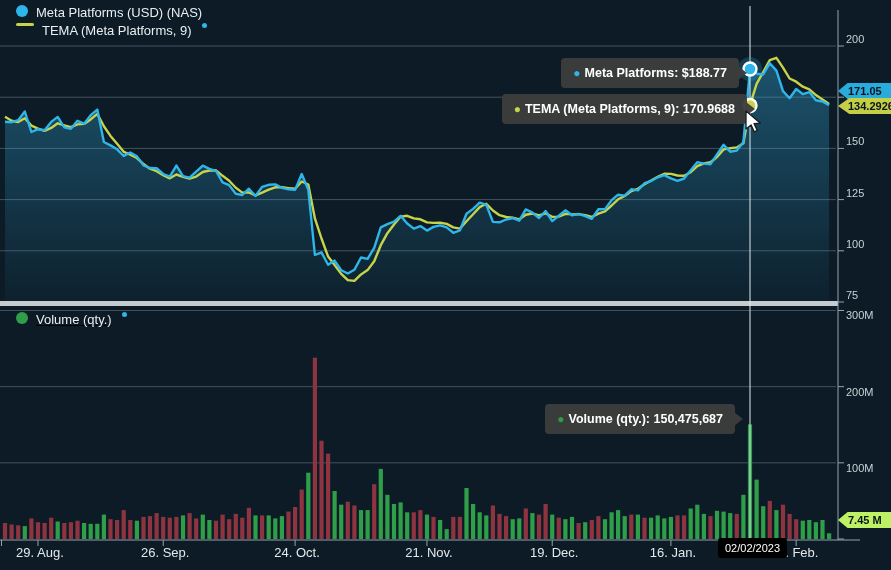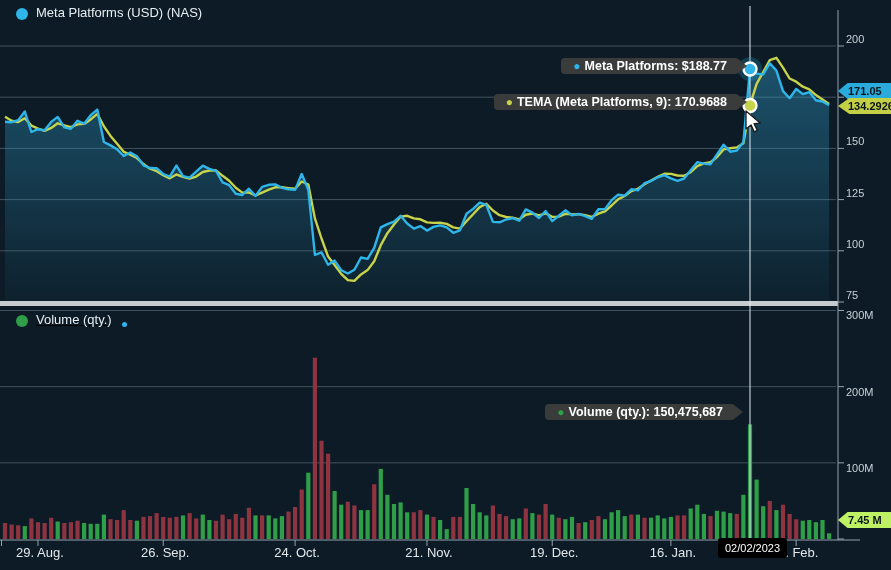--- a/index.html
+++ b/index.html
@@ -1,27 +1,27 @@
 <!DOCTYPE html>
 <html><head>
 <meta charset="utf-8">
 <style>
   html,body{margin:0;padding:0;background:#0c1b26;}
   #stage{position:relative;width:891px;height:570px;background:#0c1b26;overflow:hidden;
          font-family:"Liberation Sans",sans-serif;-webkit-font-smoothing:antialiased;}
   svg text{font-family:"Liberation Sans",sans-serif;}
   
   .legend{position:absolute;left:16px;display:flex;flex-direction:column;gap:3px;z-index:5;}
-  .lrow{display:flex;align-items:flex-end;gap:8px;color:#e8eef1;font-size:13px;cursor:pointer;}
+  .lrow{display:flex;align-items:flex-start;gap:8px;color:#e8eef1;font-size:13px;cursor:pointer;}
   .sym-circle{width:12px;height:12px;border-radius:50%;display:inline-block;}
   .sym-line{width:18px;height:3px;border-radius:2px;display:inline-block;}
   .mini-dot{width:5px;height:5px;border-radius:50%;display:inline-block;margin-left:2px;}
   
   .tip{position:absolute;background:rgba(60,60,60,0.96);color:#fff;border-radius:4px;
-       padding:1px 12px;font-size:12.5px;font-weight:700;white-space:nowrap;z-index:8;}
+       padding:8px 12px;font-size:12.5px;font-weight:700;white-space:nowrap;z-index:8;}
   .tip::after{content:"";position:absolute;right:-8px;top:50%;margin-top:-7px;
        border-top:7px solid transparent;border-bottom:7px solid transparent;
        border-left:9px solid rgba(60,60,60,0.96);}
   .tip .bullet{font-size:12px;margin-right:4px;}
   
   .tag{position:absolute;left:838px;font-size:11px;font-weight:700;color:#0b151c;
        padding:2px 20px 2px 10px;clip-path:polygon(0 50%,15% 0,100% 0,100% 100%,15% 100%);
        white-space:nowrap;z-index:6;}
   .dtag{position:absolute;background:#000000;color:#fff;font-size:11px;
         padding:4px 7px;border-radius:3px;z-index:7;}
@@ -217,36 +217,41 @@
       <circle cx="750.009" cy="68.99903999999998" r="6.5" fill="#2eb5ea" stroke="#fff" stroke-width="2.4"></circle>
       <circle cx="750.009" cy="105.45589760000003" r="6.5" fill="#c7d34b" stroke="#fff" stroke-width="2.4"></circle>
     </svg>
 
   
   <div class="legend" style="top:5px;">
     <div class="lrow">
       <span class="sym-circle" style="background:#2eb5ea"></span>
       <span>Meta Platforms (USD) (NAS)</span>
     </div>
+    <div class="lrow">
+      <span class="sym-line" style="background:#c7d34b"></span>
+      <span>TEMA (Meta Platforms, 9)</span>
+      <span class="mini-dot" style="background:#2eb5ea"></span>
+    </div>
   </div>
 
   
   <div class="legend" style="top:312px;text-decoration:underline;">
     <div class="lrow">
       <span class="sym-circle" style="background:#2f9e48"></span>
       <span>Volume (qty.)</span>
       <span class="mini-dot" style="background:#2eb5ea"></span>
     </div>
   </div>
 
   
   <div class="tip" style="top:58px;right:152px;">
     <span class="bullet" style="color:#2eb5ea">●</span><span>Meta Platforms:</span>&nbsp;<span>$188.77</span>
   </div>
-  <div class="tip" style="top:94px;right:152px;">
+  <div class="tip" style="top:94px;right:144px;">
     <span class="bullet" style="color:#c7d34b">●</span><span>TEMA (Meta Platforms, 9):</span>&nbsp;<span>170.9688</span>
   </div>
   <div class="tip" style="top:404px;right:156px;">
     <span class="bullet" style="color:#2f9e48">●</span><span>Volume (qty.):</span>&nbsp;<span>150,475,687</span>
   </div>
 
   
   <div class="tag" style="top:83px;background:#29abdc;">
     <span>171.05</span>
   </div>

